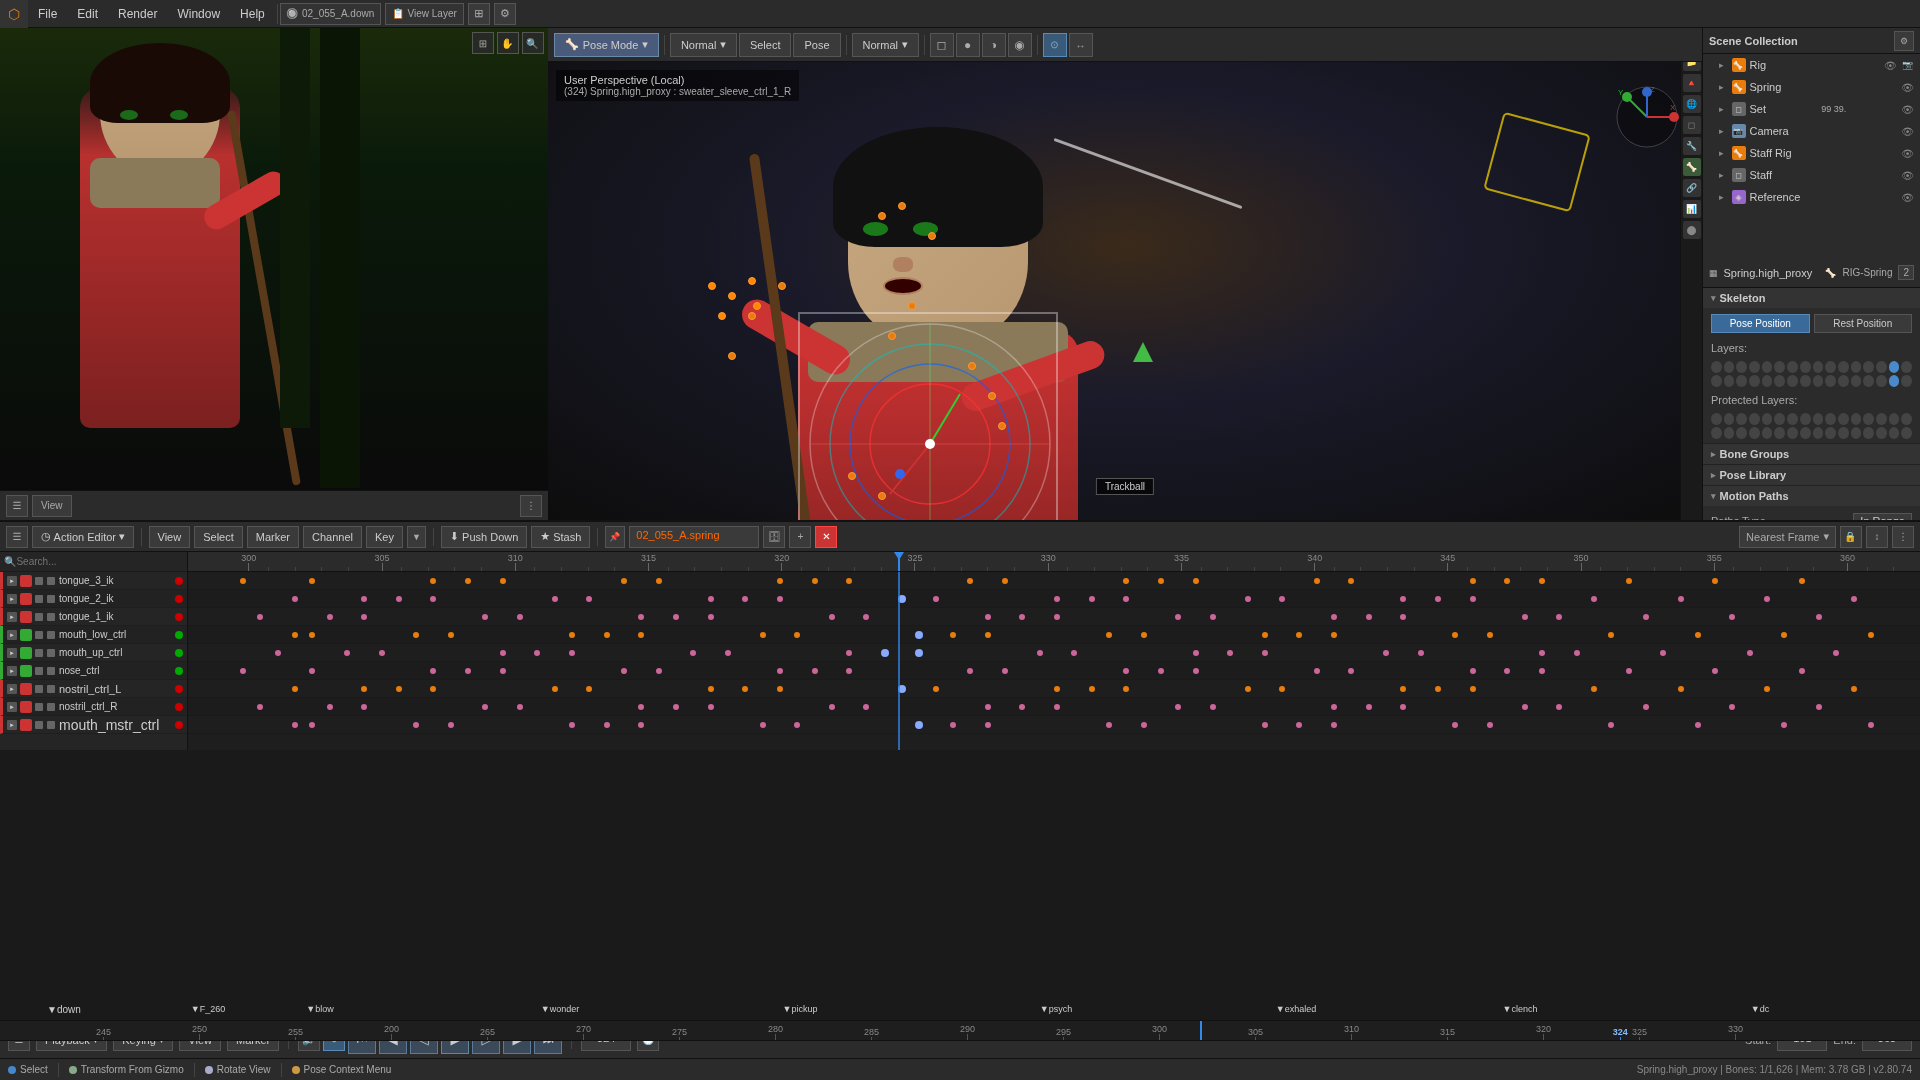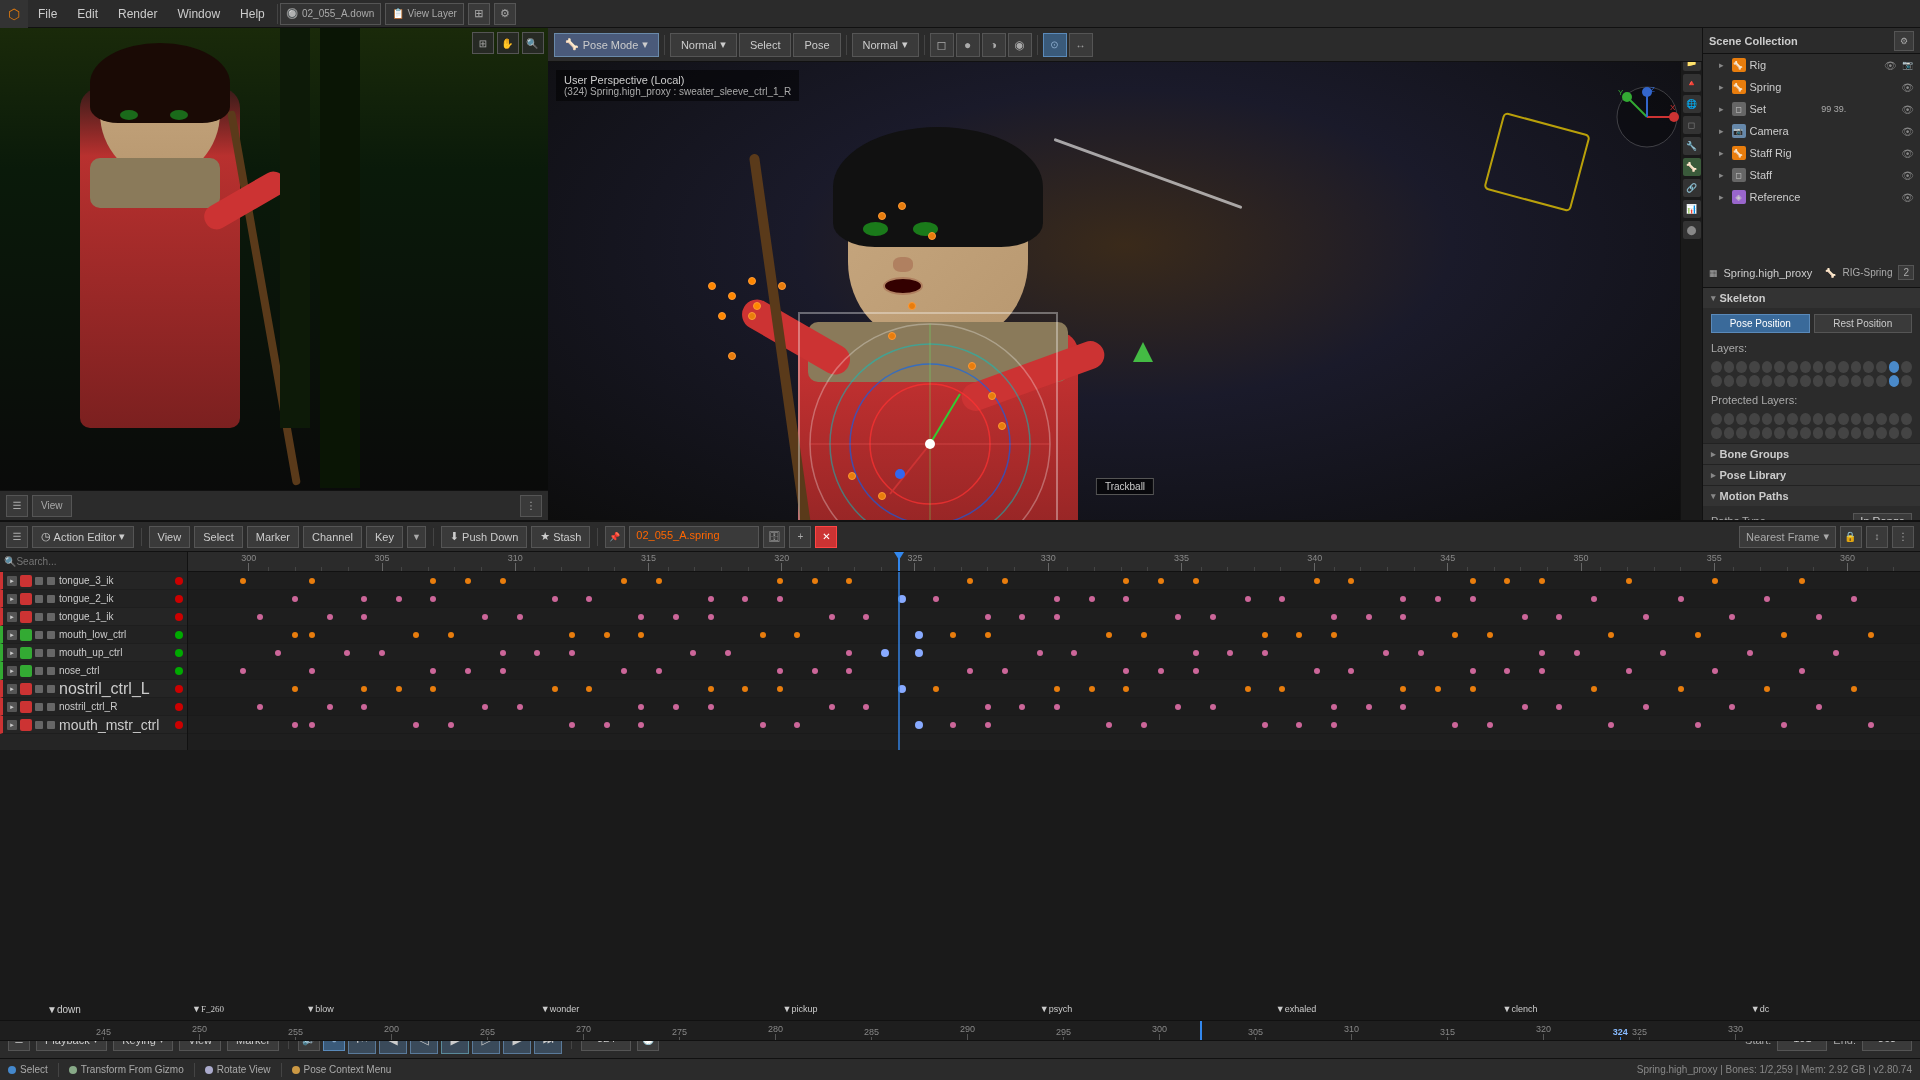--- a/index.html
+++ b/index.html
@@ -1133,21 +1133,21 @@
       <span style="width:8px;height:8px;background:#666;border-radius:1px;display:inline-block;flex-shrink:0;margin-right:1px;"></span>
       <span style="width:8px;height:8px;background:#666;border-radius:1px;display:inline-block;flex-shrink:0;margin-right:1px;"></span>
       <span style="font-size:10px;color:#ccc;flex:1;">nose_ctrl</span>
       <div class="ch-dot green"></div>
     </div>
             <div class="channel-item red-bar">
       <span class="ch-icon">▸</span>
       <span style="width:12px;height:12px;background:#cc3333;border-radius:2px;display:inline-block;flex-shrink:0;font-size:7px;"></span>
       <span style="width:8px;height:8px;background:#666;border-radius:1px;display:inline-block;flex-shrink:0;margin-right:1px;"></span>
       <span style="width:8px;height:8px;background:#666;border-radius:1px;display:inline-block;flex-shrink:0;margin-right:1px;"></span>
-      <span style="font-size:16px;color:#ccc;flex:1;">nostril_ctrl_L</span>
+      <span style="font-size:11px;color:#ccc;flex:1;">nostril_ctrl_L</span>
       <div class="ch-dot red"></div>
     </div>
             <div class="channel-item red-bar">
       <span class="ch-icon">▸</span>
       <span style="width:12px;height:12px;background:#cc3333;border-radius:2px;display:inline-block;flex-shrink:0;font-size:7px;"></span>
       <span style="width:8px;height:8px;background:#666;border-radius:1px;display:inline-block;flex-shrink:0;margin-right:1px;"></span>
       <span style="width:8px;height:8px;background:#666;border-radius:1px;display:inline-block;flex-shrink:0;margin-right:1px;"></span>
       <span style="font-size:10px;color:#ccc;flex:1;">nostril_ctrl_R</span>
       <div class="ch-dot red"></div>
     </div>
@@ -1728,21 +1728,21 @@
             <div style="width:1px;height:6px;background:#555;"></div>
           </div>
         </div>
 
       <div style="position:absolute;top:0;left:62.5%;width:2px;height:100%;background:#3388ee;z-index:10;"></div>
     </div>
 
     <div style="position:absolute;left:0;right:0;bottom:38px;height:16px;overflow:hidden;">
       <div id="bottom-markers" style="position:relative;height:100%;">
           <div style="position: absolute; left: 3.33333%; font-size: 10px; color: rgb(204, 204, 204); transform: translateX(-50%);"><span>▼</span><span>down</span></div>
-          <div style="position: absolute; left: 10.8333%; font-size: 9px; color: rgb(204, 204, 204); transform: translateX(-50%); font-family: Liberation Serif, serif;"><span>▼</span><span>F_260</span></div>
+          <div style="position: absolute; left: 10.8333%; font-size: 9px; color: rgb(204, 204, 204); transform: translateX(-50%);"><span>▼</span><span>F_260</span></div>
           <div style="position: absolute; left: 16.6667%; font-size: 9px; color: rgb(204, 204, 204); transform: translateX(-50%);"><span>▼</span><span>blow</span></div>
           <div style="position: absolute; left: 29.1667%; font-size: 9px; color: rgb(204, 204, 204); transform: translateX(-50%);"><span>▼</span><span>wonder</span></div>
           <div style="position: absolute; left: 41.6667%; font-size: 9px; color: rgb(204, 204, 204); transform: translateX(-50%);"><span>▼</span><span>pickup</span></div>
           <div style="position: absolute; left: 55%; font-size: 9px; color: rgb(204, 204, 204); transform: translateX(-50%);"><span>▼</span><span>psych</span></div>
           <div style="position: absolute; left: 67.5%; font-size: 9px; color: rgb(204, 204, 204); transform: translateX(-50%);"><span>▼</span><span>exhaled</span></div>
           <div style="position: absolute; left: 79.1667%; font-size: 9px; color: rgb(204, 204, 204); transform: translateX(-50%);"><span>▼</span><span>clench</span></div>
           <div style="position: absolute; left: 91.6667%; font-size: 9px; color: rgb(204, 204, 204); transform: translateX(-50%);"><span>▼</span><span>dc</span></div>
         </div>
     </div>
   </div>
@@ -1763,14 +1763,14 @@
   <div class="status-item">
     <div class="status-dot" style="background:#aaaacc;"></div>
     <span>Rotate View</span>
   </div>
   <div style="width:1px;height:14px;background:#444;"></div>
   <div class="status-item">
     <div class="status-dot" style="background:#cc9944;"></div>
     <span>Pose Context Menu</span>
   </div>
   <div style="flex:1;"></div>
-  <span style="color:#888;">Spring.high_proxy | Bones: 1/2,259 | Mem: 2.92 GB | v2.80.74</span>
+  <span style="color:#888;">Spring.high_proxy | Bones: 1/1,626 | Mem: 3.78 GB | v2.80.74</span>
 </div>
 
 </body></html>

